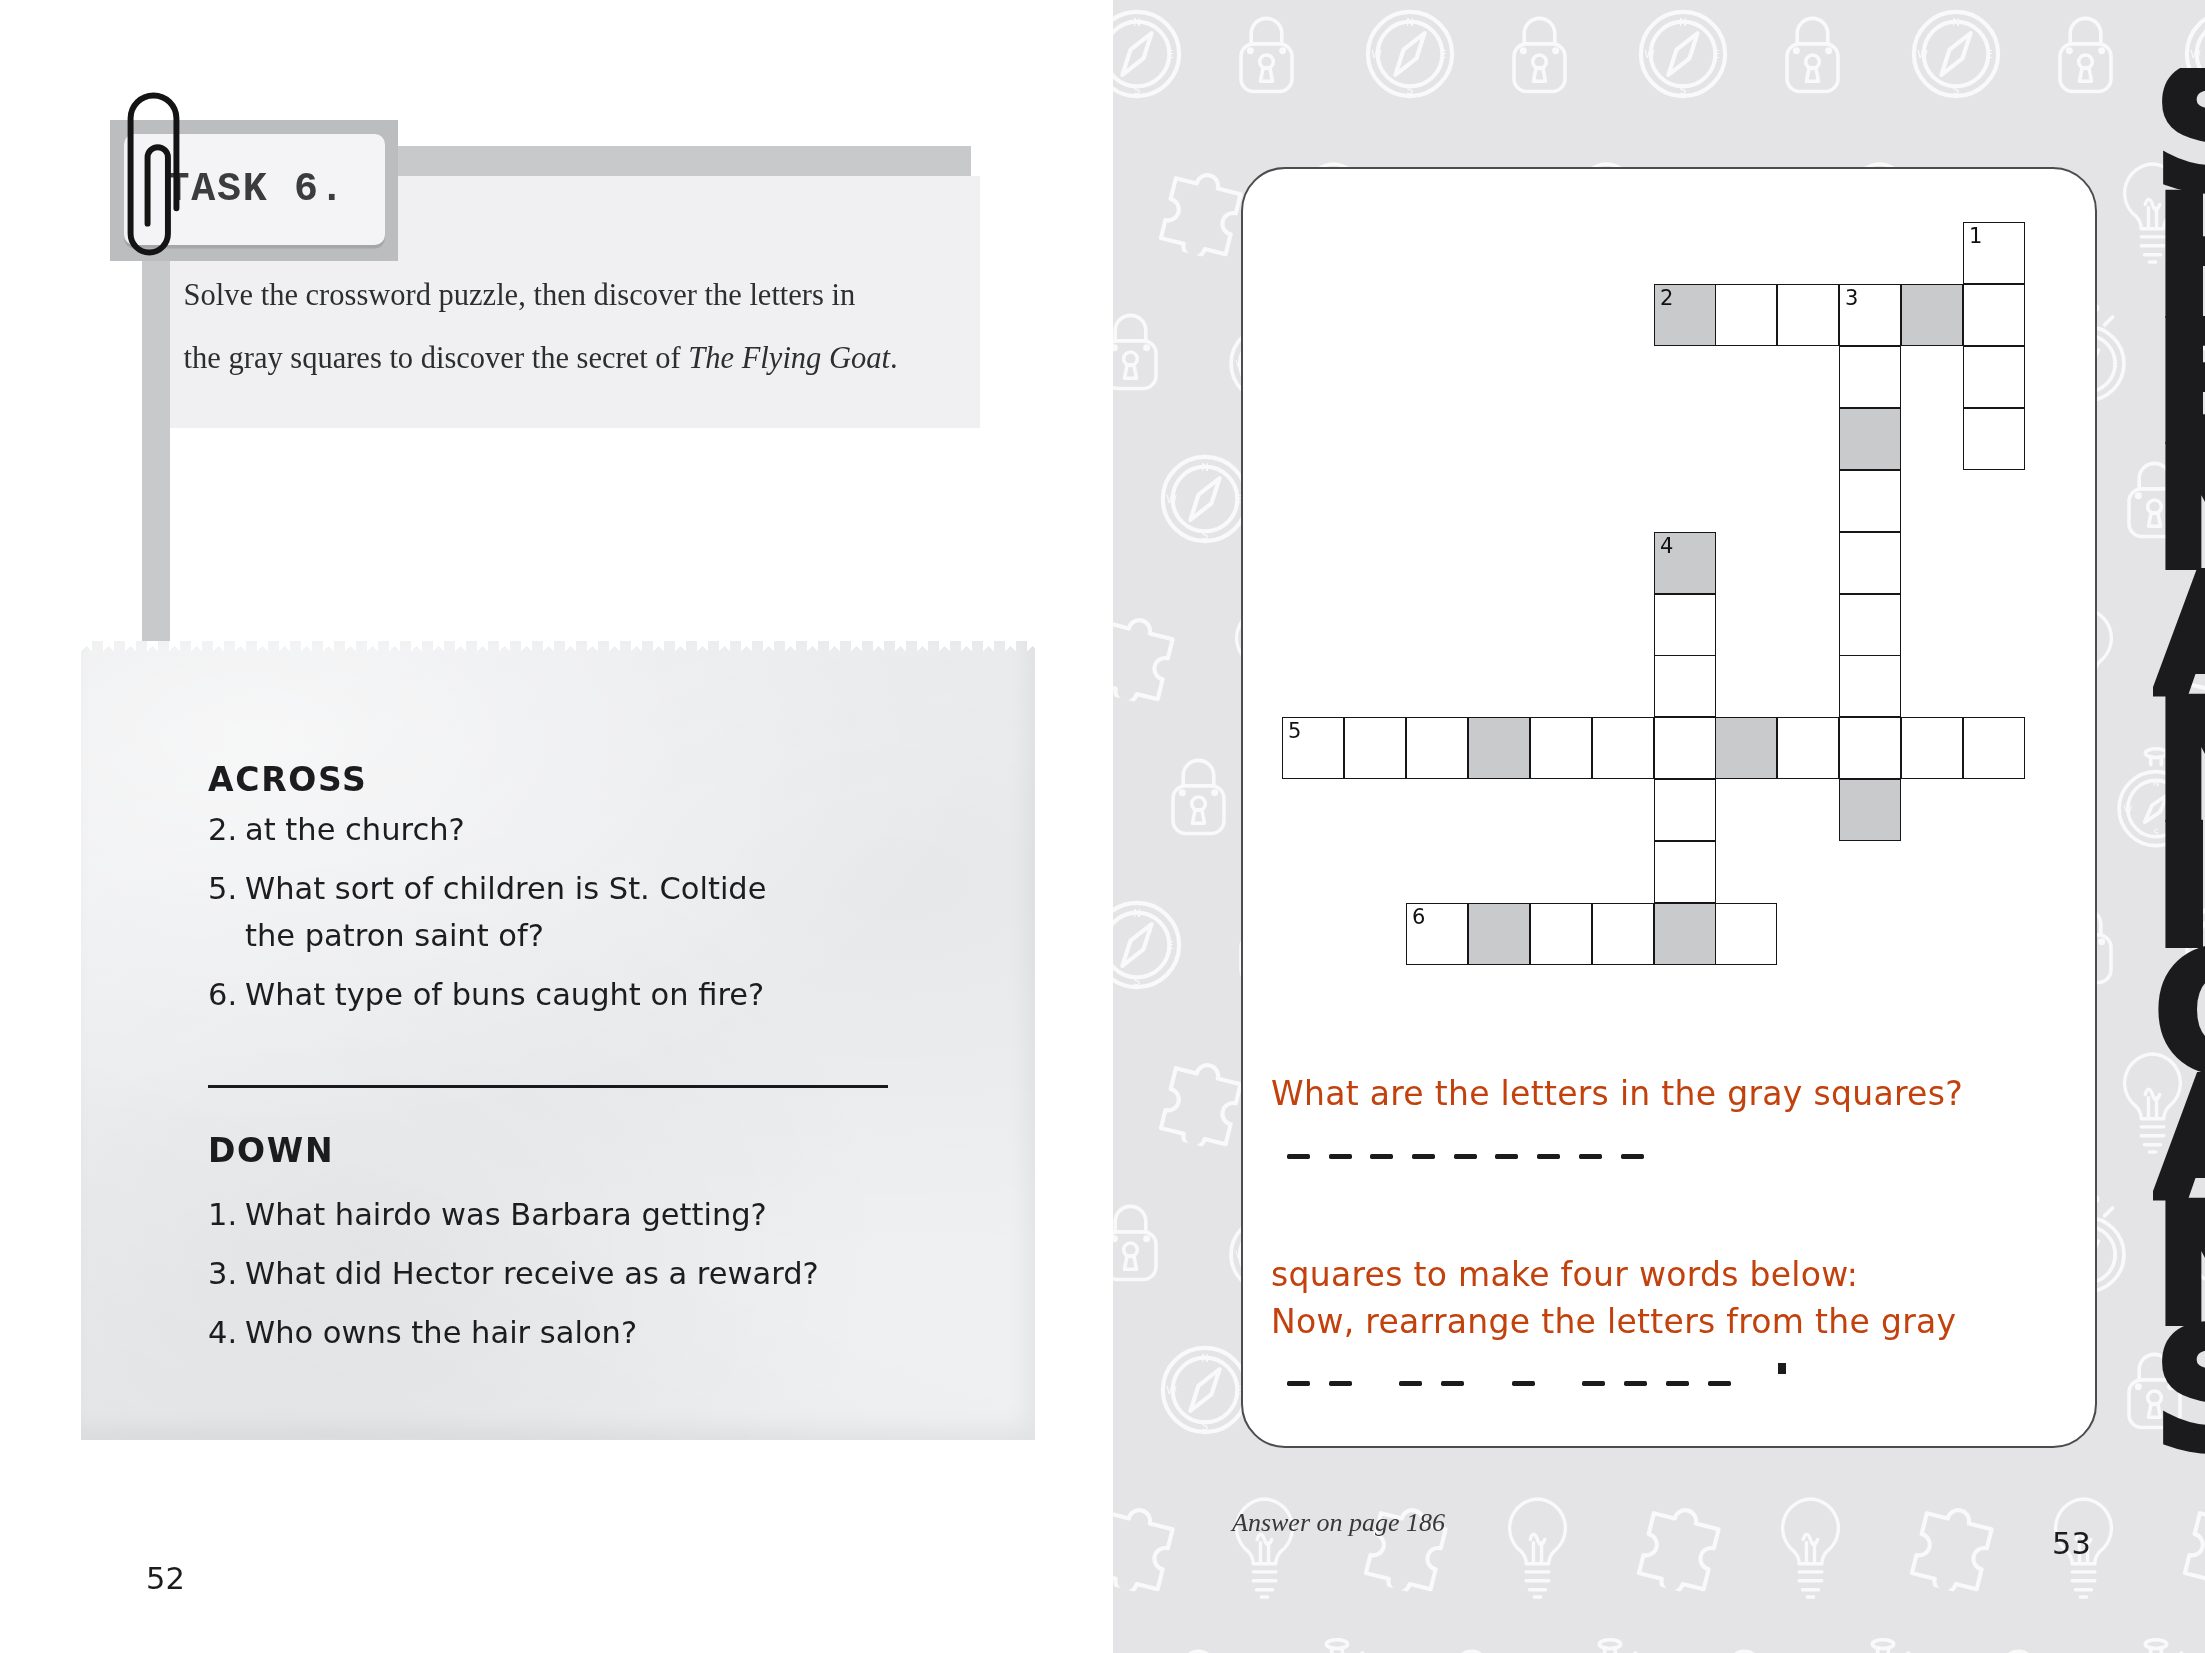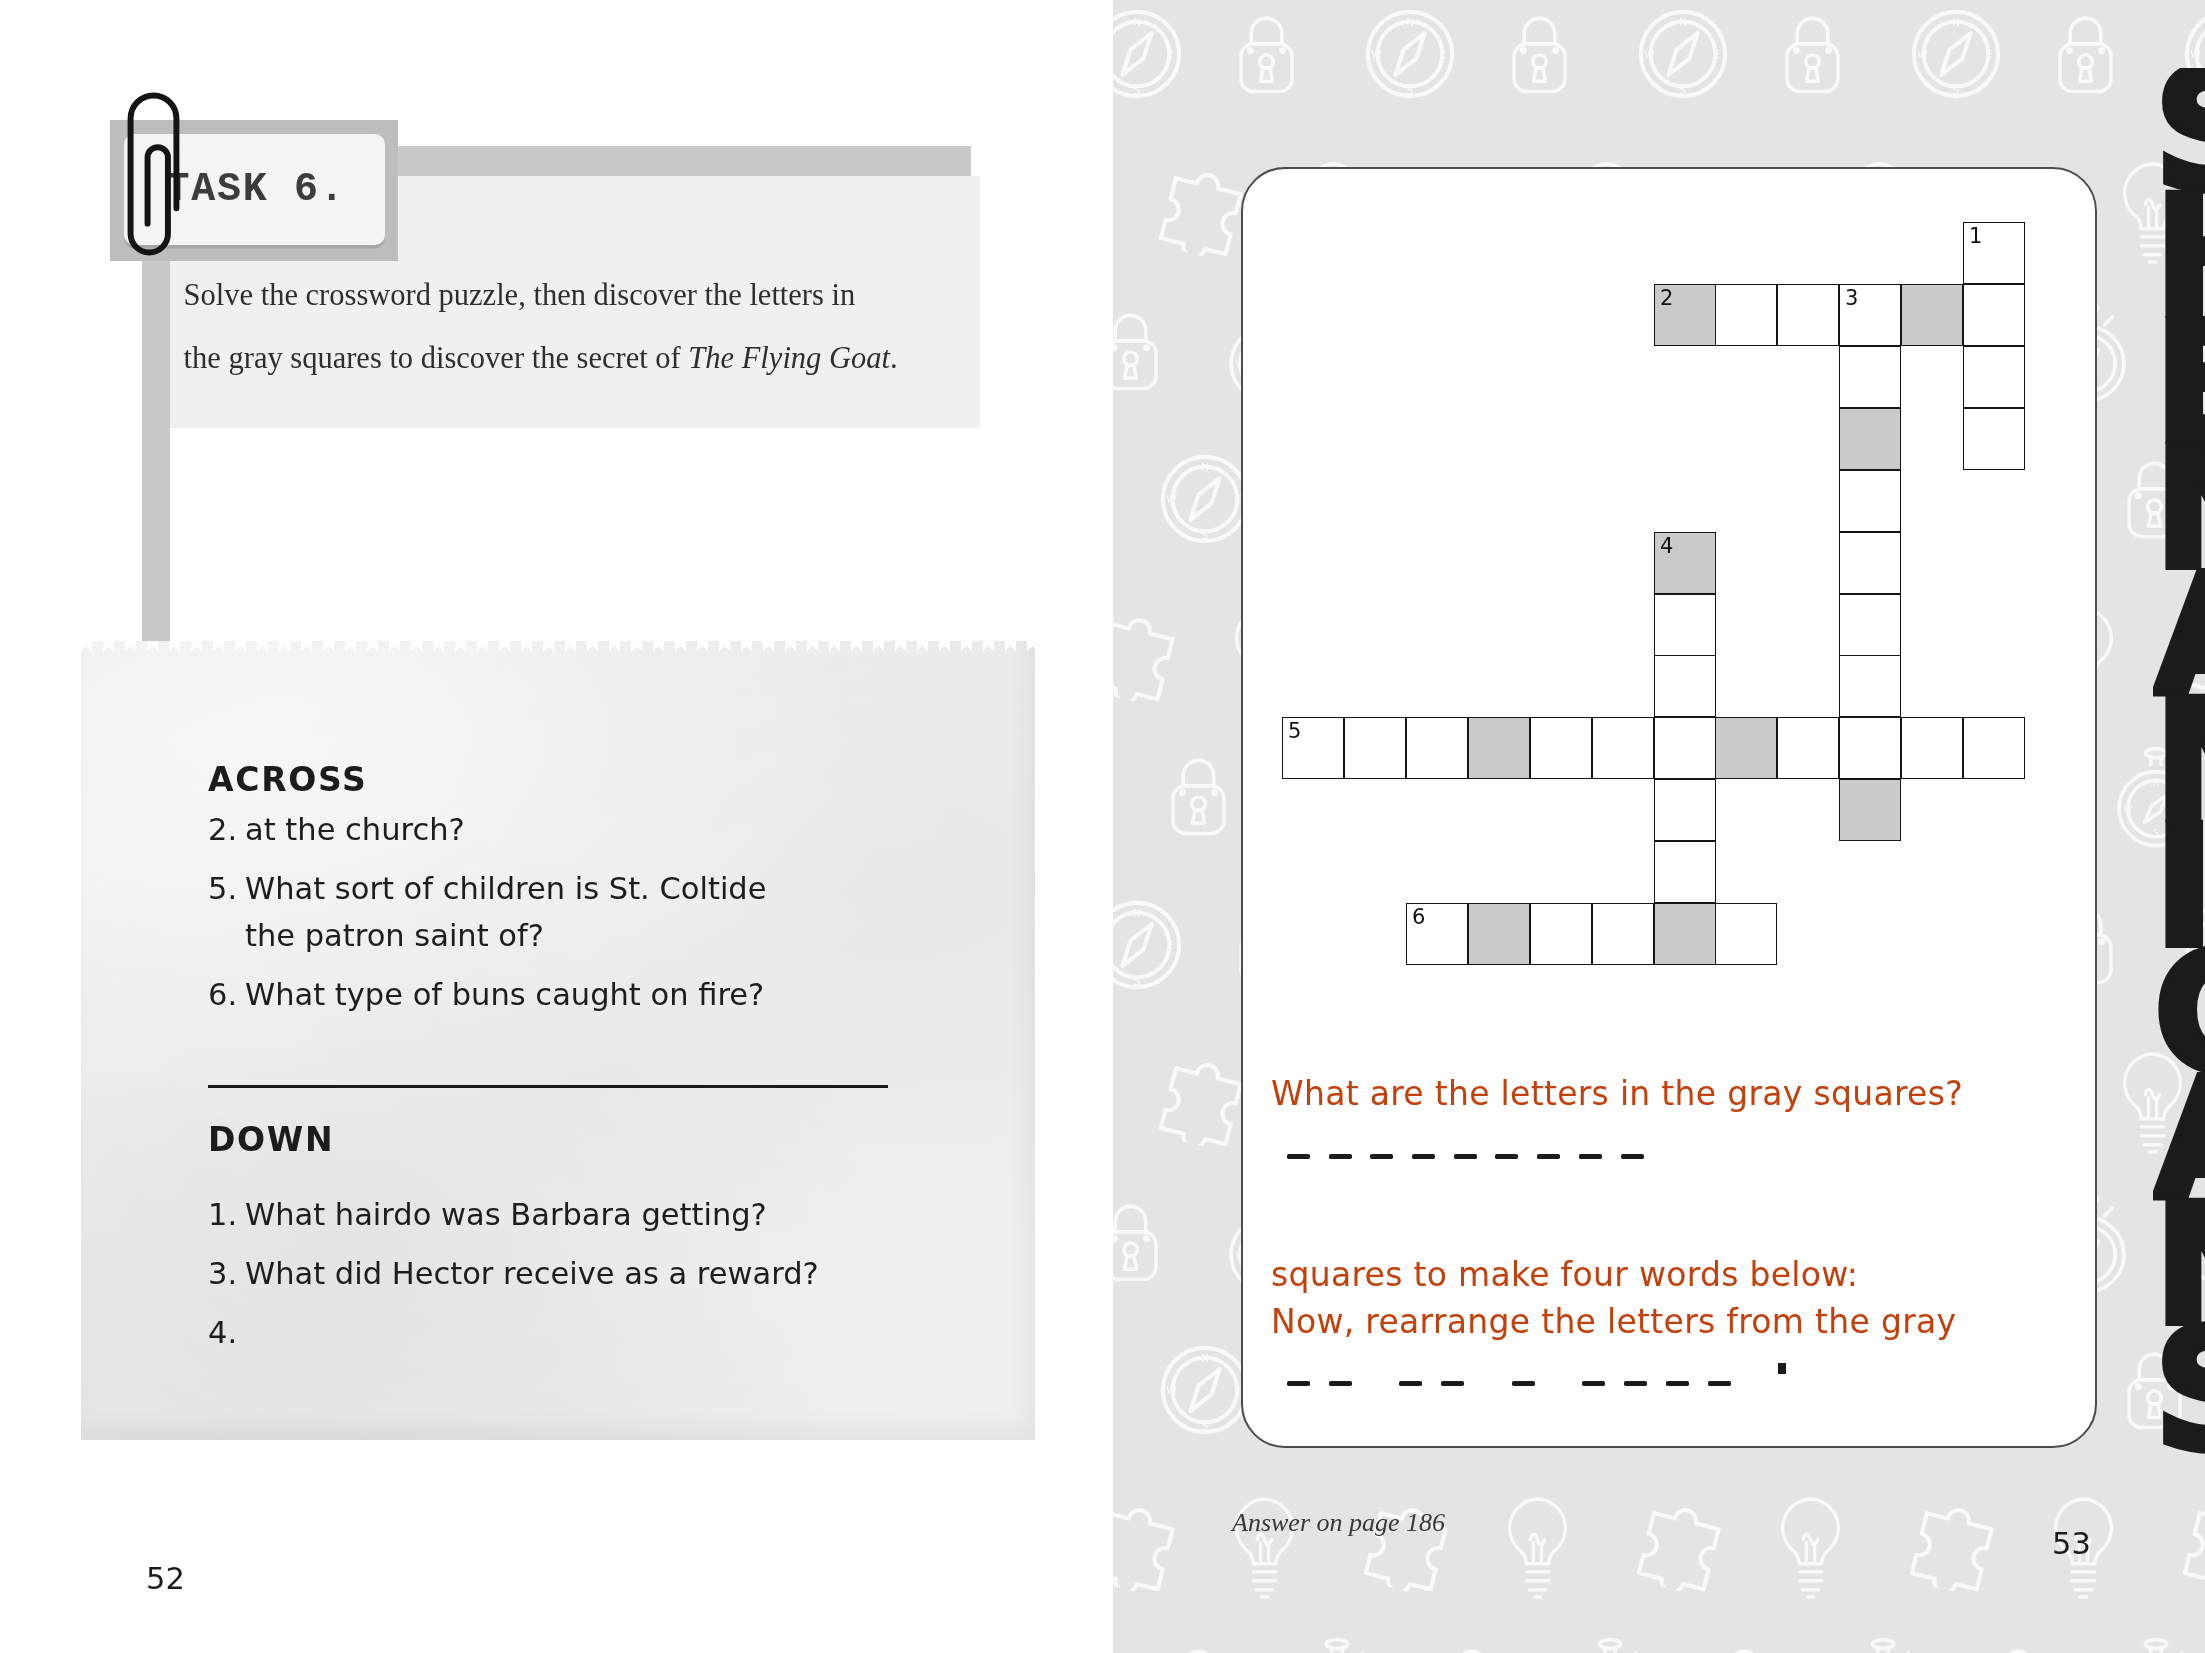--- a/index.html
+++ b/index.html
@@ -30,21 +30,21 @@
         linear-gradient(160deg, rgba(0,0,0,.03), transparent 40%),
         linear-gradient(20deg, rgba(0,0,0,.03), transparent 35%),
         #eff0f2;
       box-shadow:inset -8.5px -12px 22px rgba(0,0,0,.05)}
   .clue-card::before{content:"";position:absolute;left:0;right:0;top:0;height:11px;
       background:
         linear-gradient(135deg,#fff 7.6px,transparent 0) 0 0/22px 11px repeat-x,
         linear-gradient(-135deg,#fff 7.6px,transparent 0) 11px 0/22px 11px repeat-x}
   .clue-title{position:absolute;left:127px;font-size:33px;font-weight:700;letter-spacing:1.7px;color:#1c1c1e}
   .across-title{top:119px}
-  .down-title{top:479px}
+  .down-title{top:490px}
   .clue-list{position:absolute;left:127px;width:746px}
   .across-list{top:165px}
   .down-list{top:550px}
   .clue{display:flex;font-size:30.5px;line-height:47px;margin-bottom:12px;color:#1d1d1f}
   .clue .cnum2{flex:none;width:37px}
   .clue .ctext div{white-space:nowrap}
   .clue-divider{position:absolute;left:127px;top:444px;width:680px;height:3.4px;background:#1a1a1a}
   .pagenum{position:absolute;font-size:30.5px;color:#1c1c1e}
   .pagenum-left{left:146px;top:1561px}
   .pagenum-right{left:939px;top:1526px;z-index:4}
@@ -136,20 +136,23 @@
           </span>
         </div>
         <div class="clue">
           <span class="cnum2">3.</span>
           <span class="ctext">
             <div>What did Hector receive as a reward?</div>
           </span>
         </div>
         <div class="clue">
           <span class="cnum2">4.</span>
+          <span class="ctext">
+            <div>Who owns the hair salon?</div>
+          </span>
         </div>
       </div>
   </div>
 
   <div class="pagenum pagenum-left">52</div>
 </div>
 
 <div class="right-page">
   <div class="pattern">
       <svg viewBox="0 0 100 100" width="98" height="98" style="left: -25.4px; top: 5.1px;">

